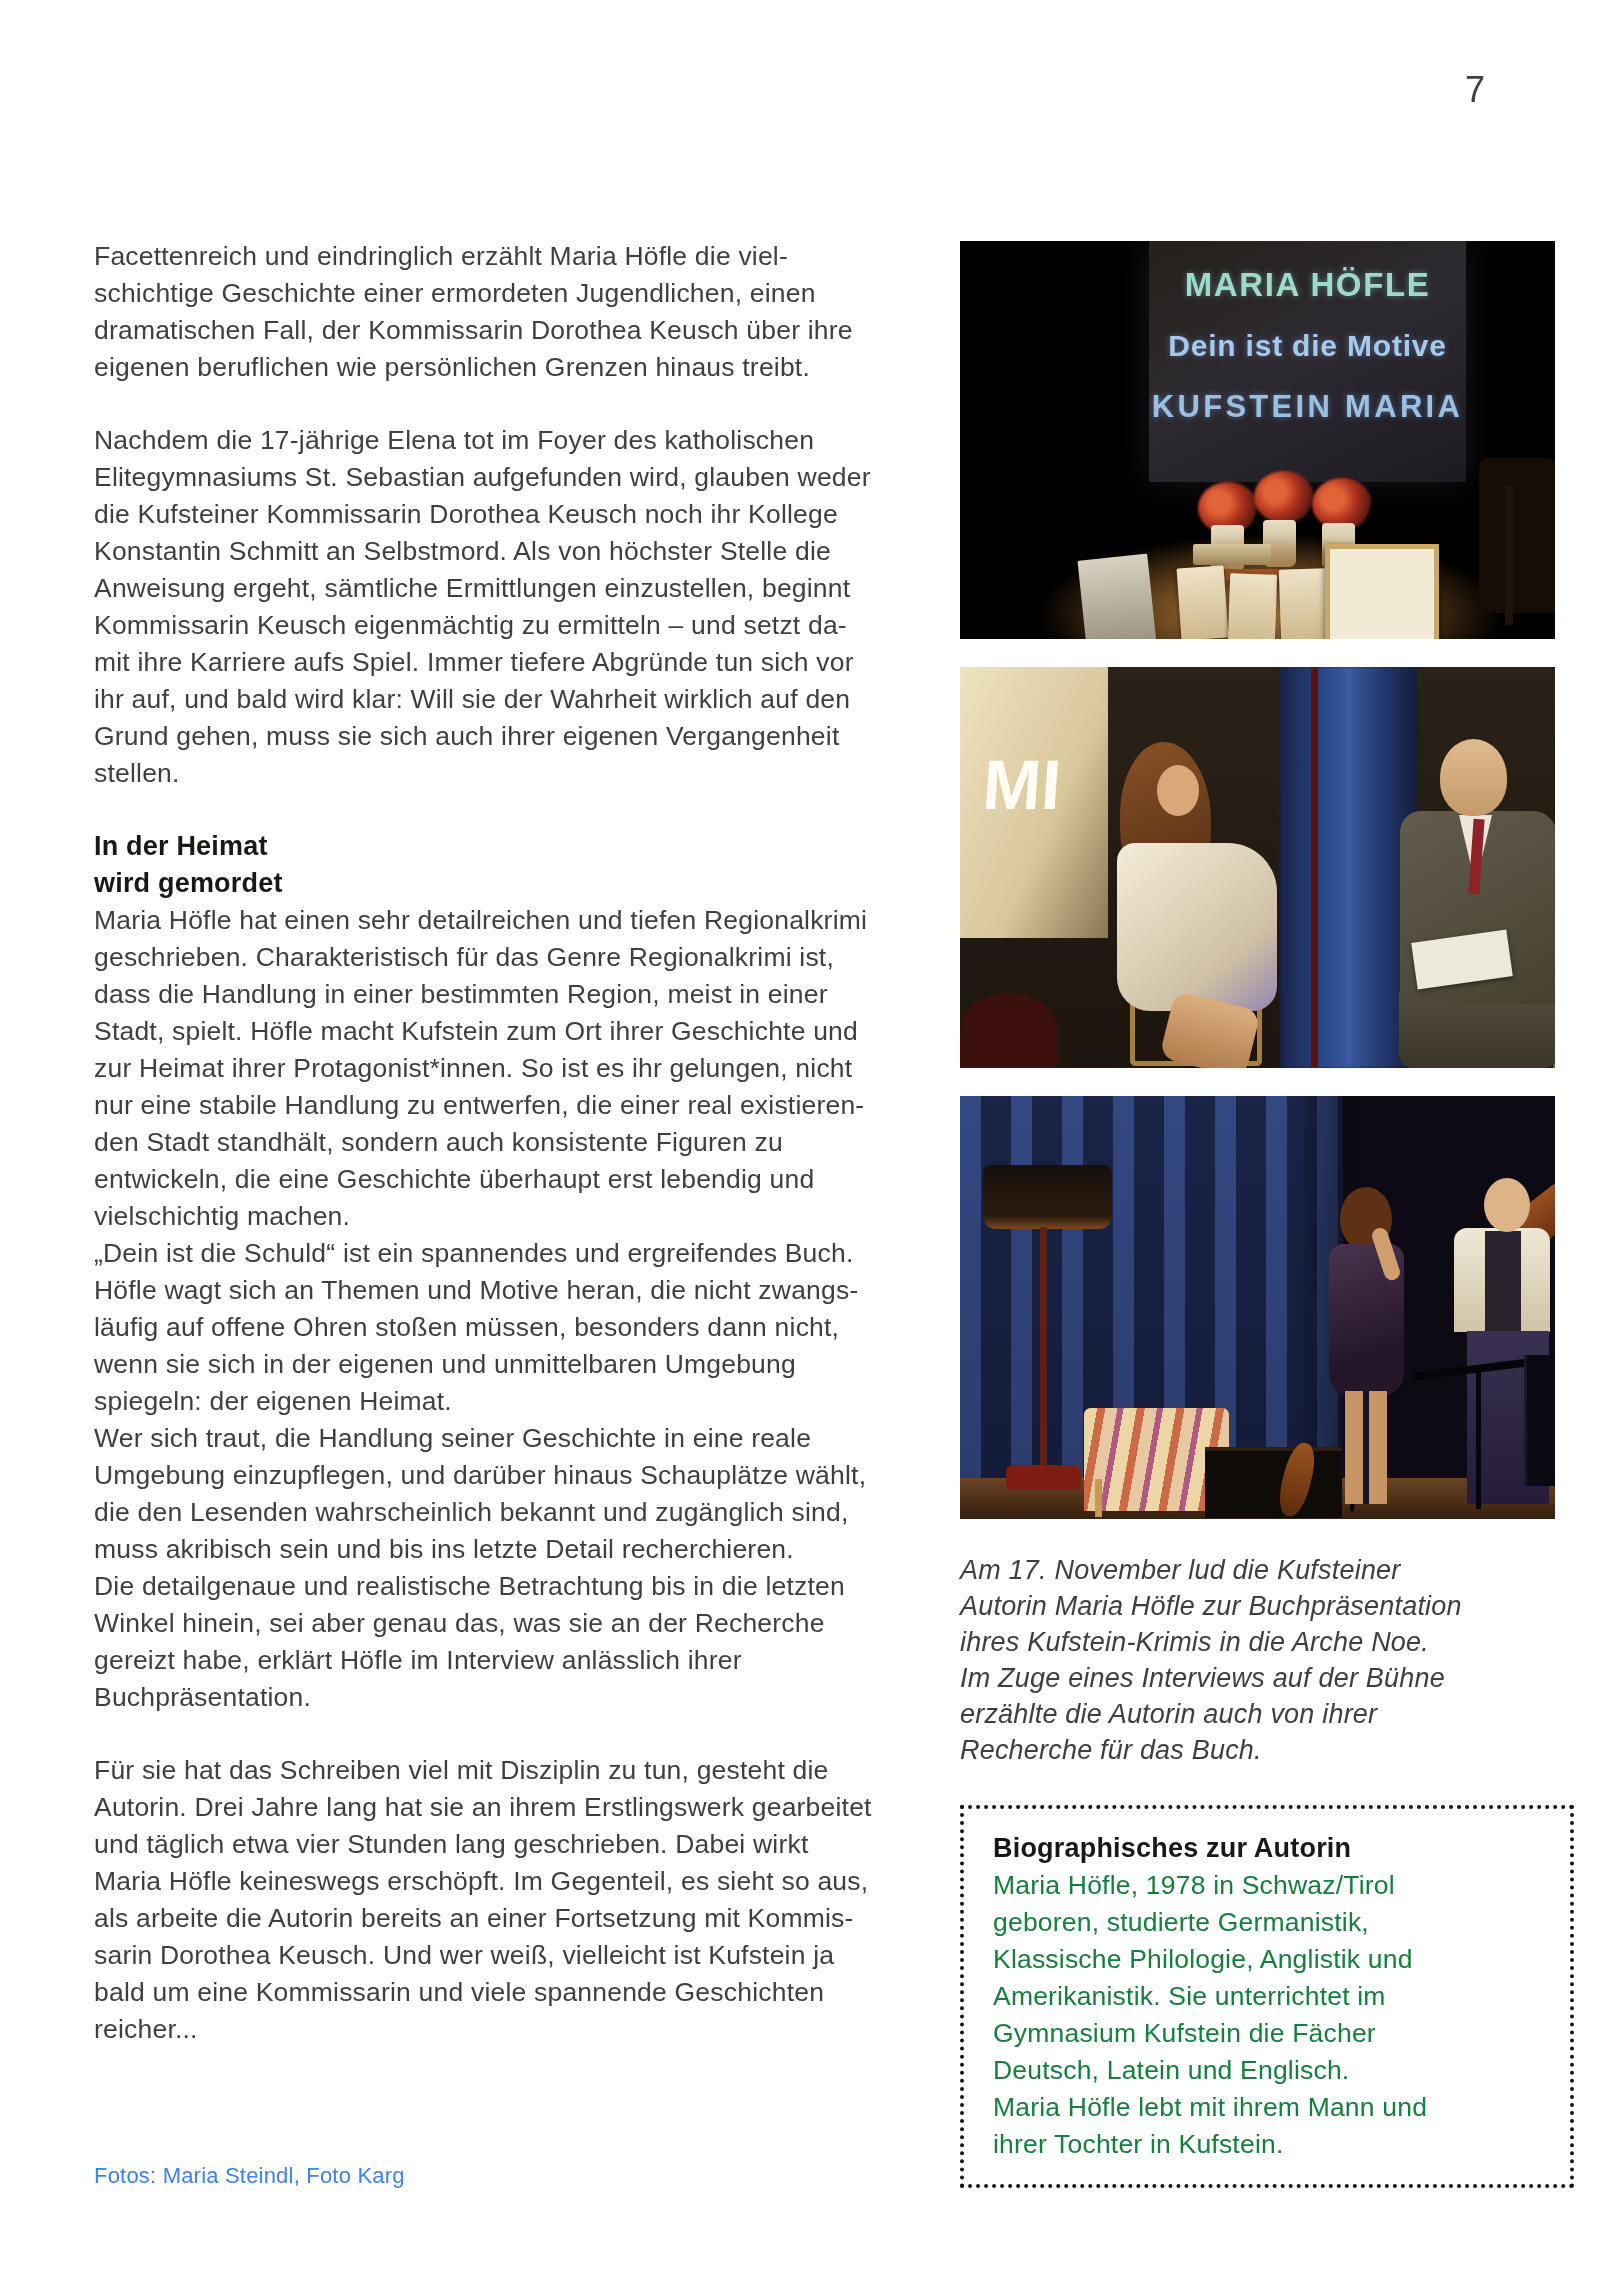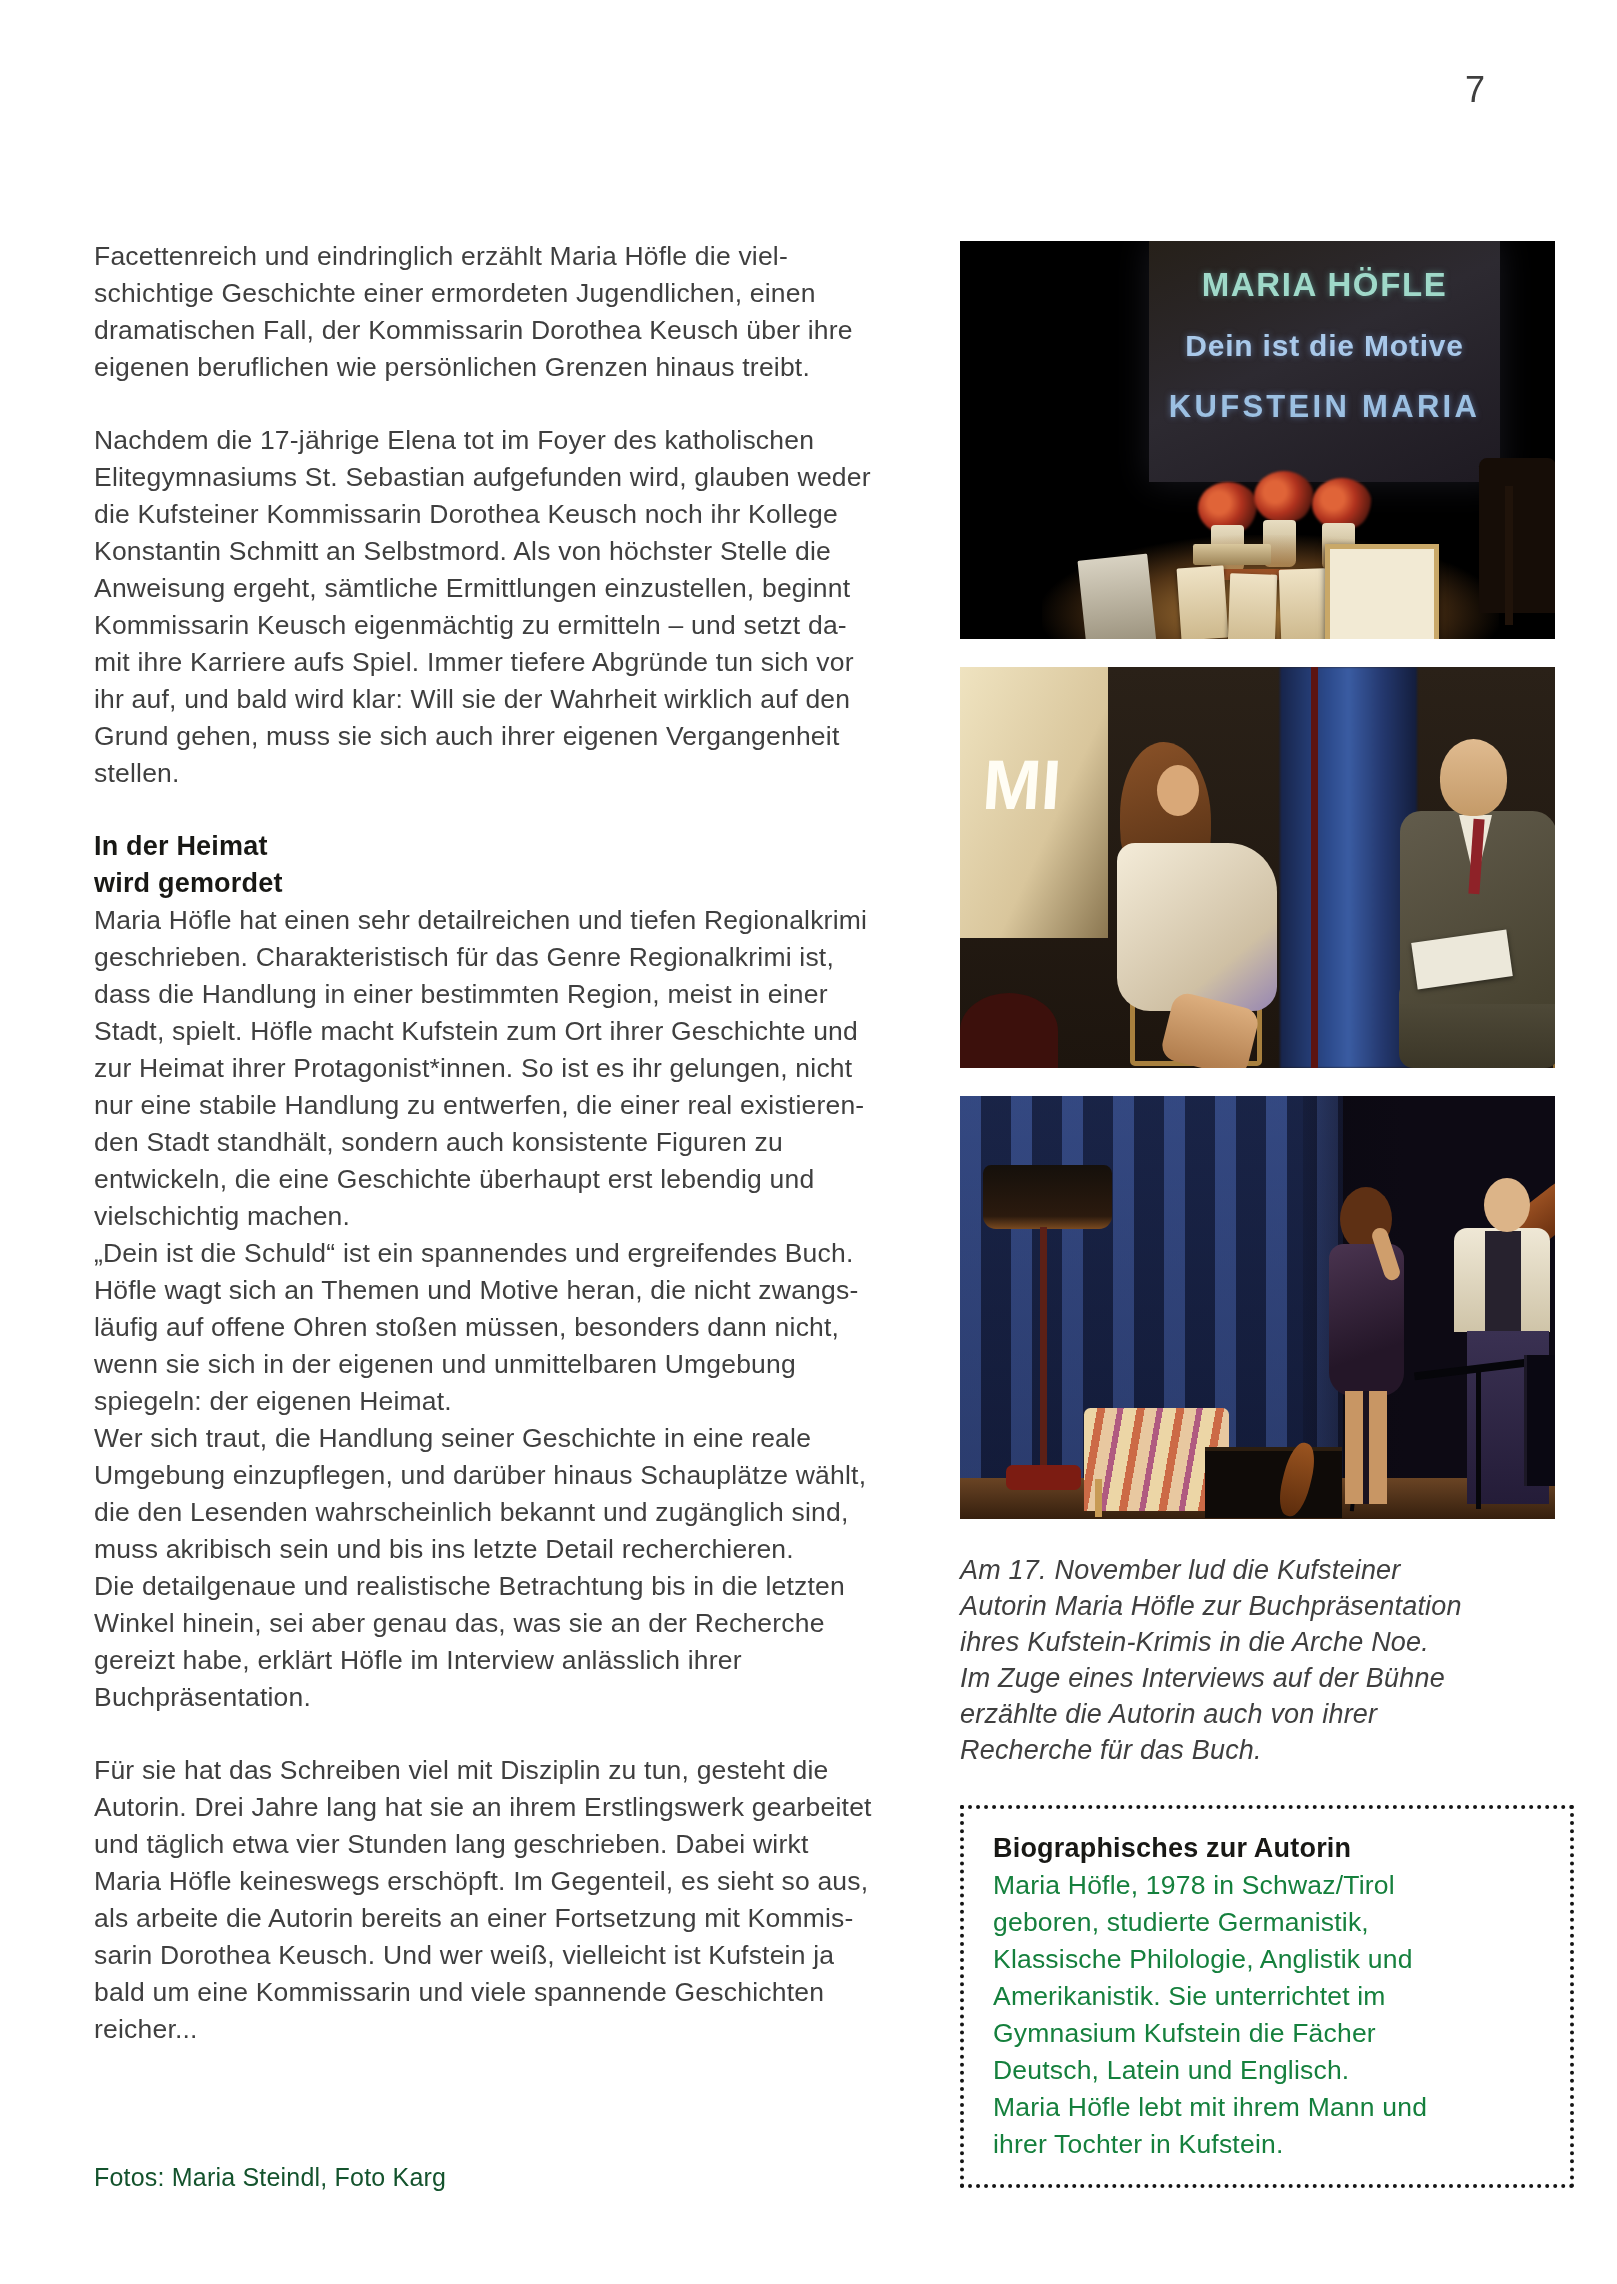--- a/index.html
+++ b/index.html
@@ -21,30 +21,30 @@
   }
   .para{white-space:pre;margin:0 0 36px 0;}
   .para:last-child{margin-bottom:0;}
   .sec-heading{
     white-space:pre;margin:0;
     font-weight:bold;color:#181815;font-size:27px;line-height:37px;
   }
   .sec-body{white-space:pre;margin:0 0 36px 0;}
   .photo-credit{
     position:absolute;left:94px;top:2163px;
-    font-size:25px;color:#14532d;letter-spacing:0.2px;
+    font-size:22px;color:#3b82f6;letter-spacing:0.2px;
   }
   
   .right-col{position:absolute;left:960px;top:241px;width:610px;}
   .photo{position:absolute;left:0;width:595px;background:#000;overflow:hidden;}
   .photo *{position:absolute;}
   
   .ph1{top:0;height:398px;}
   .ph1-screen{
-    left:189px;top:0;width:351px;height:241px;
+    left:189px;top:0;width:317px;height:241px;
     background:linear-gradient(155deg,#262019 0%,#2d2a31 45%,#1e1a22 100%);
     box-shadow:0 0 33px rgba(70,70,90,.35);
   }
   .ph1-line{position:absolute;left:0;width:100%;text-align:center;font-weight:bold;white-space:nowrap;}
   .ph1-line1{top:24.5px;font-size:33px;color:#9fd9c9;letter-spacing:1.6px;text-shadow:0 0 6.5px rgba(120,200,190,.5);}
   .ph1-line2{top:88px;font-size:30px;color:#a9c9ea;letter-spacing:0.8px;text-shadow:0 0 6.5px rgba(130,170,230,.5);}
   .ph1-line3{top:148px;font-size:31px;color:#9cc0e2;letter-spacing:3.3px;text-shadow:0 0 6.5px rgba(130,170,230,.5);}
   .ph1-flower{width:60px;height:52px;border-radius:50%;
     background:radial-gradient(circle at 35% 40%,#e06438 0 22%,#b0321e 45%,#5a1a10 75%,transparent 78%);
     filter:blur(0.8px);}

